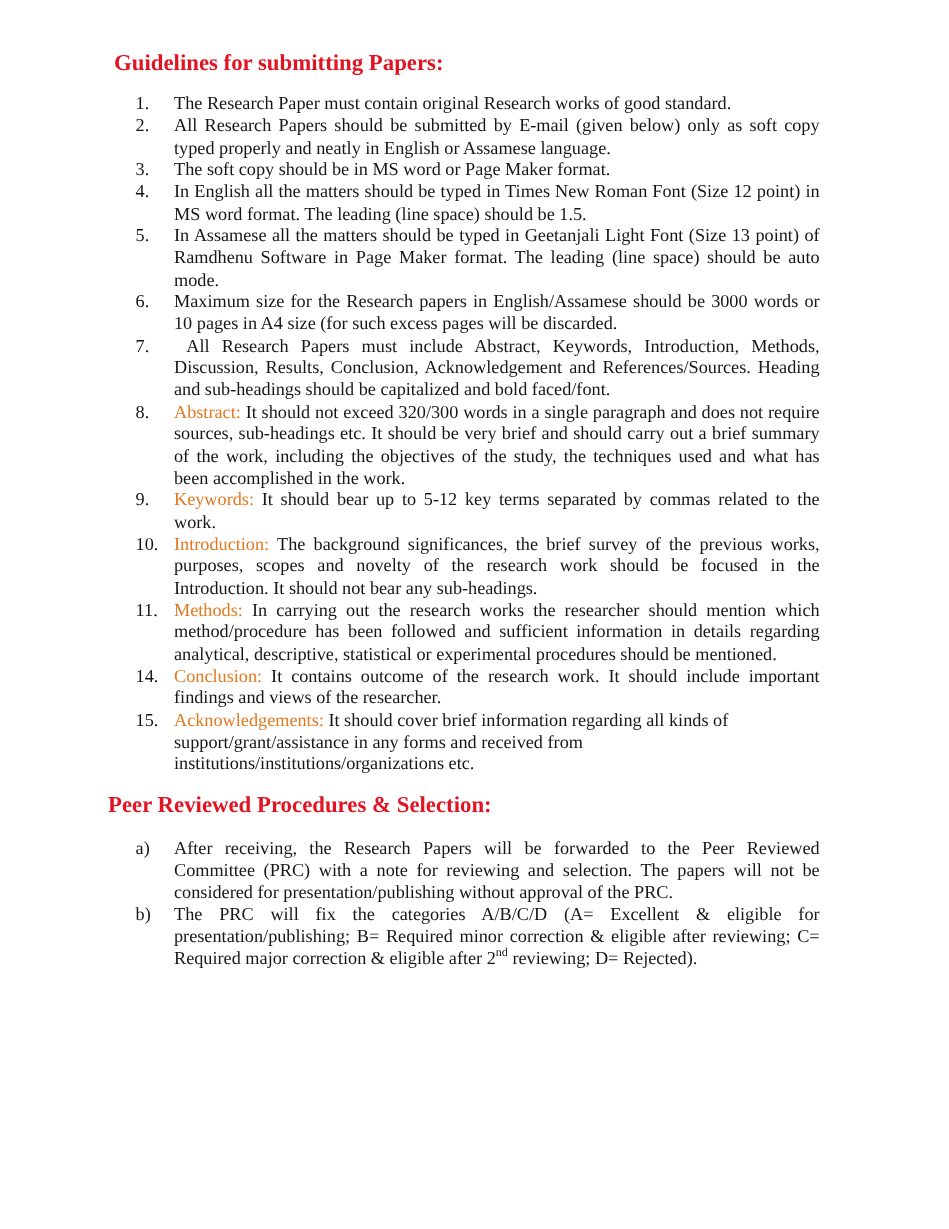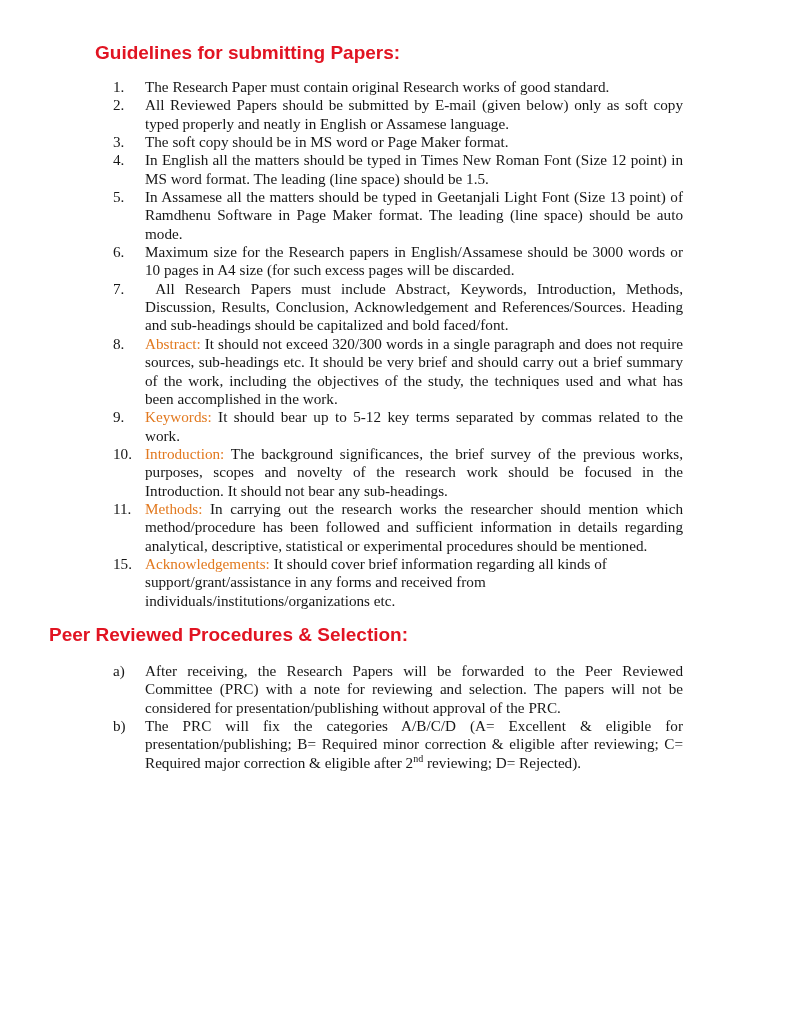--- a/index.html
+++ b/index.html
@@ -17,25 +17,25 @@
     overflow: hidden;
     box-sizing: border-box;
     padding-top: 41px;
   }
   .section-title {
     margin: 0 0 0 95px;
     font-size: 19px;
     line-height: 24px;
     font-weight: bold;
     color: #e11422;
-    font-family: Liberation Sans, sans-serif;
+    font-family: Liberation Serif, serif;
   }
   .section-title.second {
     margin-top: 13px;
-    margin-left: 49px;
+    margin-left: 90px;
   }
   .doc-list {
     list-style: none;
     margin: 13px 0 0 113px;
     padding: 0;
     width: 570px;
     font-size: 15.2px;
     line-height: 18.35px;
   }
   .doc-list.alpha {
@@ -74,21 +74,21 @@
 <div class="page">
   <h1 class="section-title">Guidelines for submitting Papers:</h1>
 
   <ol class="doc-list num">
       <li>
         <span class="marker">1.</span>
         <div class="content"><span>The Research Paper must contain original Research works of good standard.</span></div>
       </li>
       <li>
         <span class="marker">2.</span>
-        <div class="content"><span>All Reviewed Papers should be submitted by E-mail (given below) only as soft copy typed properly and neatly in English or Assamese language.</span></div>
+        <div class="content"><span>All Research Papers should be submitted by E-mail (given below) only as soft copy typed properly and neatly in English or Assamese language.</span></div>
       </li>
       <li>
         <span class="marker">3.</span>
         <div class="content"><span>The soft copy should be in MS word or Page Maker format.</span></div>
       </li>
       <li>
         <span class="marker">4.</span>
         <div class="content"><span>In English all the matters should be typed in Times New Roman Font (Size 12 point) in MS word format. The leading (line space) should be 1.5.</span></div>
       </li>
       <li>
@@ -113,24 +113,28 @@
       </li>
       <li>
         <span class="marker">10.</span>
         <div class="content"><span class="term">Introduction:</span><span> The background significances, the brief survey of the previous works, purposes, scopes and novelty of the research work should be focused in the Introduction. It should not bear any sub-headings.</span></div>
       </li>
       <li>
         <span class="marker">11.</span>
         <div class="content"><span class="term">Methods:</span><span> In carrying out the research works the researcher should mention which method/procedure has been followed and sufficient information in details regarding analytical, descriptive, statistical or experimental procedures should be mentioned.</span></div>
       </li>
       <li>
+        <span class="marker">14.</span>
+        <div class="content"><span class="term">Conclusion:</span><span> It contains outcome of the research work. It should include important findings and views of the researcher.</span></div>
+      </li>
+      <li>
         <span class="marker">15.</span>
         <div class="content"><span class="term">Acknowledgements:</span><span> It should cover brief information regarding all kinds of
 support/grant/assistance in any forms and received from
-individuals/institutions/organizations etc.</span></div>
+institutions/institutions/organizations etc.</span></div>
       </li>
     </ol>
 
   <h1 class="section-title second">Peer Reviewed Procedures &amp; Selection:</h1>
 
   <ol class="doc-list alpha">
       <li>
         <span class="marker">a)</span>
         <div class="content"><span>After receiving, the Research Papers will be forwarded to the Peer Reviewed Committee (PRC) with a note for reviewing and selection. The papers will not be considered for presentation/publishing without approval of the PRC.</span></div>
       </li>

